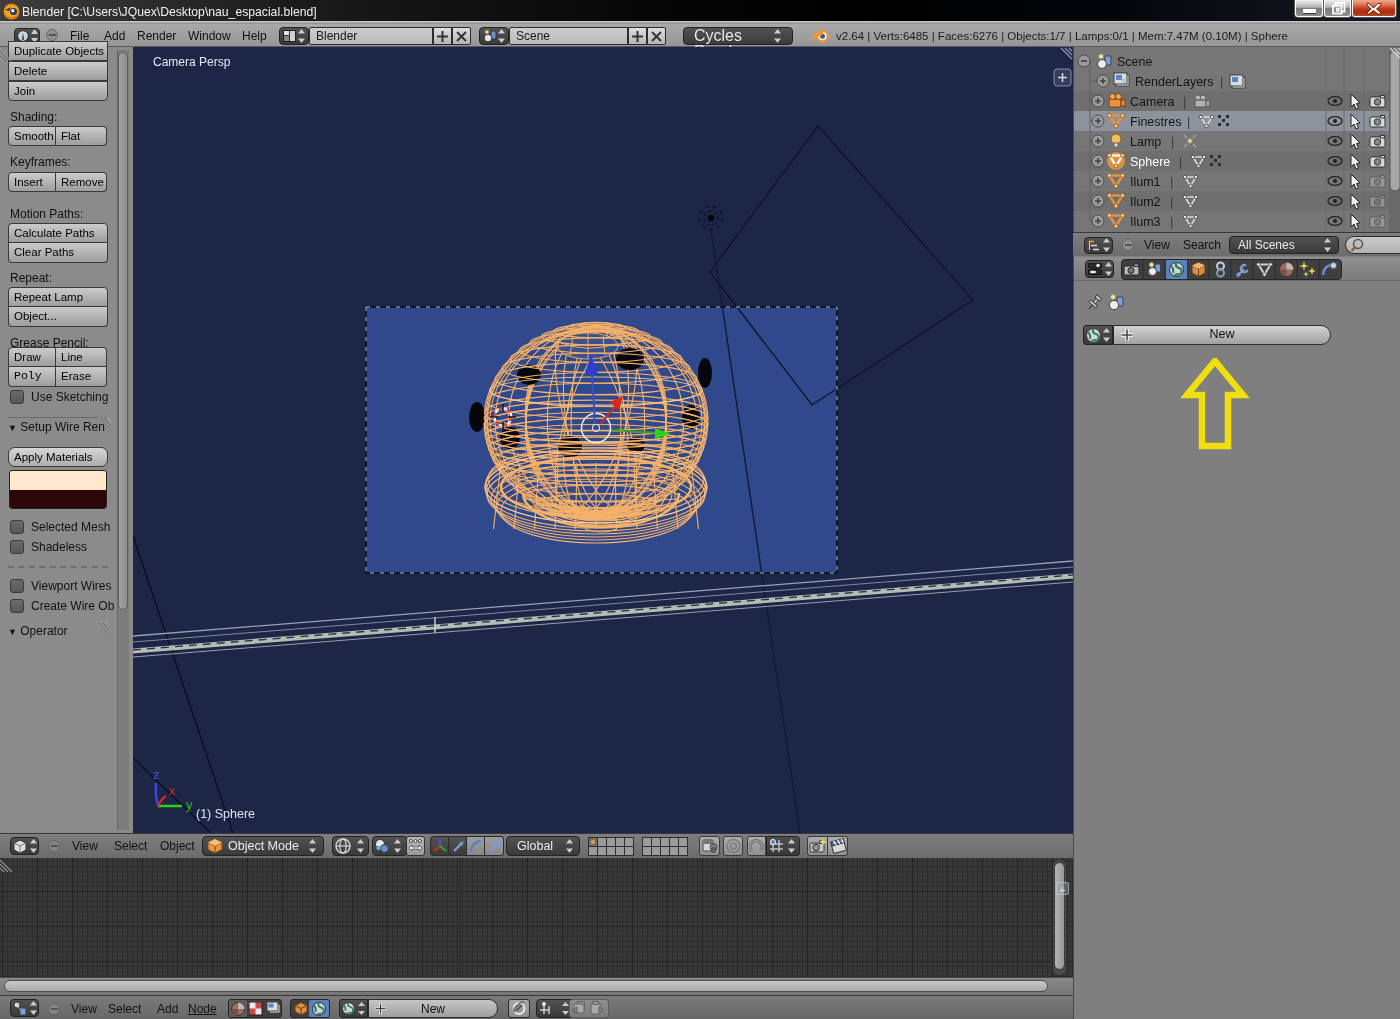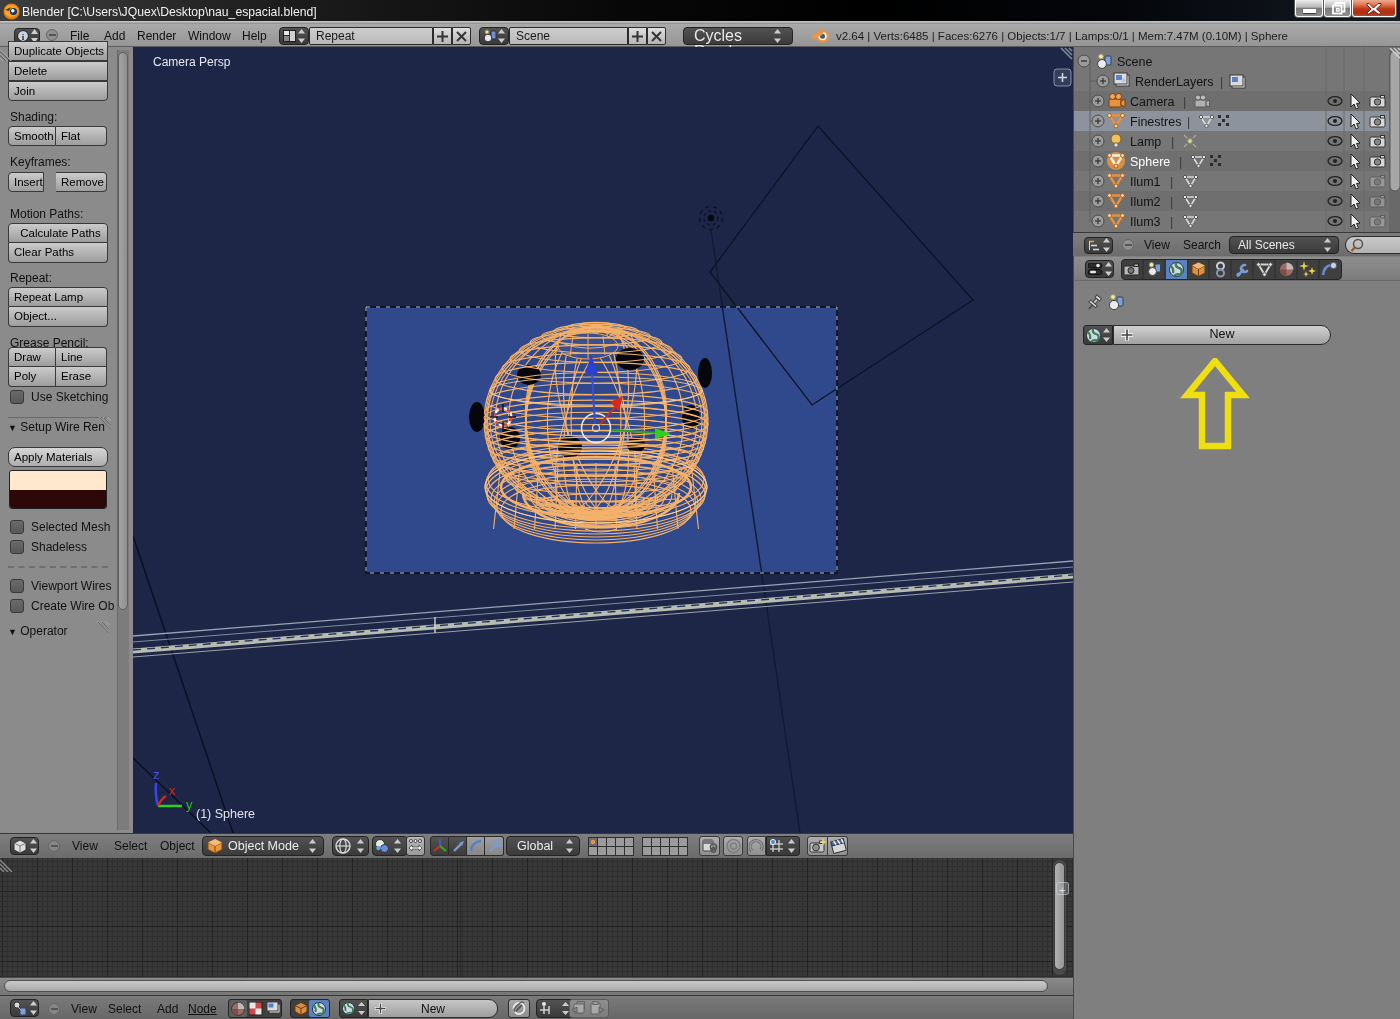--- a/index.html
+++ b/index.html
@@ -88,21 +88,21 @@
 <svg class="abs" style="left:283px;top:30px" width="13" height="12">
     <rect x="0" y="0" width="13" height="12" fill="#2e2e2e" stroke="#111"></rect>
     <rect x="1" y="1" width="5" height="4" fill="#e8e8e8"></rect>
     <rect x="1" y="6" width="5" height="5" fill="#888"></rect>
     <rect x="7" y="1" width="5" height="10" fill="#d0d0d0"></rect>
   </svg>
 <svg class="abs" style="left:297px;top:29px" width="9" height="14">
     <path d="M4.5 0 L8 4.5 H1 Z" fill="#ccc"></path>
     <path d="M4.5 14 L8 9.5 H1 Z" fill="#ccc"></path>
   </svg>
-<div class="abs lightfield" style="left:309px;top:27px;width:124px;height:18px;border-radius:2px 0 0 2px;color:#1a1a1a;font-size:12px;line-height:16px;padding-left:6px;">Repeat</div>
+<div class="abs lightfield" style="left:309px;top:27px;width:124px;height:18px;border-radius:2px 0 0 2px;color:#1a1a1a;font-size:12px;line-height:16px;padding-left:6px;">Blender</div>
 <div class="abs lightfield" style="left:433px;top:27px;width:19px;height:18px;background:linear-gradient(#dedede,#b5b5b5);"></div>
 <svg class="abs" style="left:436px;top:30px" width="13" height="13">
     <g stroke="#333" stroke-width="2">
       <line x1="6.5" y1="1" x2="6.5" y2="12"></line>
       <line x1="1" y1="6.5" x2="12" y2="6.5"></line>
     </g>
   </svg>
 <div class="abs lightfield" style="left:452px;top:27px;width:19px;height:18px;background:linear-gradient(#dedede,#b5b5b5);border-radius:0 2px 2px 0;"></div>
 <svg class="abs" style="left:455px;top:30px" width="13" height="13">
     <g stroke="#333" stroke-width="2">
@@ -162,32 +162,32 @@
     </g>
   </svg>
 <div id="toolshelf" class="abs">
   <div class="tbtn" style="top:-6px;border-radius:0 0 0 0;">Duplicate Objects</div>
   <div class="tbtn" style="top:14px;border-radius:0;">Delete</div>
   <div class="tbtn" style="top:34px;border-radius:0 0 4px 4px;">Join</div>
   <div class="tlabel" style="top:63px;">Shading:</div>
   <div class="tbtn" style="top:79px;width:48px;border-radius:4px 0 0 4px;">Smooth</div>
   <div class="tbtn" style="top:79px;left:56px;width:51px;border-radius:0 4px 4px 0;border-left:none;">Flat</div>
   <div class="tlabel" style="top:108px;">Keyframes:</div>
-  <div class="tbtn" style="top:125px;width:36px;border-radius:4px 0 0 4px;">Insert</div>
+  <div class="tbtn" style="top:125px;width:48px;border-radius:4px 0 0 4px;">Insert</div>
   <div class="tbtn" style="top:125px;left:56px;width:51px;border-radius:0 4px 4px 0;border-left:none;">Remove</div>
   <div class="tlabel" style="top:160px;">Motion Paths:</div>
-  <div class="tbtn" style="top:176px;border-radius:4px 4px 0 0;text-align:center;">Calculate Paths</div>
+  <div class="tbtn" style="top:176px;border-radius:4px 4px 0 0;">Calculate Paths</div>
   <div class="tbtn" style="top:196px;border-radius:0 0 4px 4px;border-top:none;">Clear Paths</div>
   <div class="tlabel" style="top:224px;">Repeat:</div>
   <div class="tbtn" style="top:240px;border-radius:4px 4px 0 0;">Repeat Lamp</div>
   <div class="tbtn" style="top:260px;border-radius:0 0 4px 4px;border-top:none;">Object...</div>
   <div class="tlabel" style="top:289px;">Grease Pencil:</div>
   <div class="tbtn" style="top:300px;width:48px;border-radius:4px 0 0 0;">Draw</div>
   <div class="tbtn" style="top:300px;left:56px;width:51px;border-radius:0 4px 0 0;border-left:none;">Line</div>
-  <div class="tbtn" style="top:320px;width:48px;border-radius:0 0 0 4px;border-top:none;">Poly</div>
+  <div class="tbtn" style="top:320px;width:48px;border-radius:0 0 0 4px;border-top:none;font-family:Liberation Mono, monospace;">Poly</div>
   <div class="tbtn" style="top:320px;left:56px;width:51px;border-radius:0 0 4px 0;border-left:none;border-top:none;">Erase</div>
   <div class="chk" style="left:10px;top:343px;"></div>
   <div class="tlabel" style="left:31px;top:343px;">Use Sketching</div>
   <div class="abs" style="left:8px;top:370px;width:100px;height:1px;background:#6a6a6a;"></div>
   <div class="tlabel" style="left:8px;top:373px;"><span style="font-size:9px;">▼</span> Setup Wire Ren</div>
   <svg class="abs" style="left:95px;top:370px" width="16" height="16">
       <g stroke="#9e9e9e" stroke-width="1.5">
         <line x1="4" y1="0" x2="16" y2="12"></line>
         <line x1="8" y1="0" x2="16" y2="8"></line>
         <line x1="12" y1="0" x2="16" y2="4"></line>

